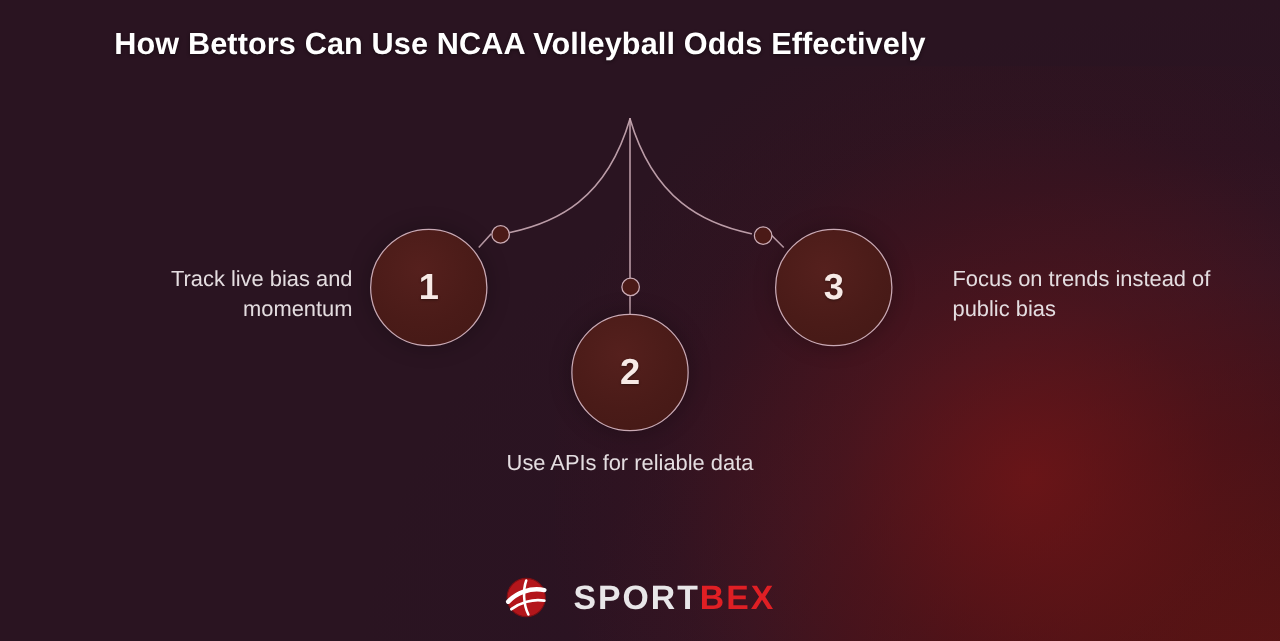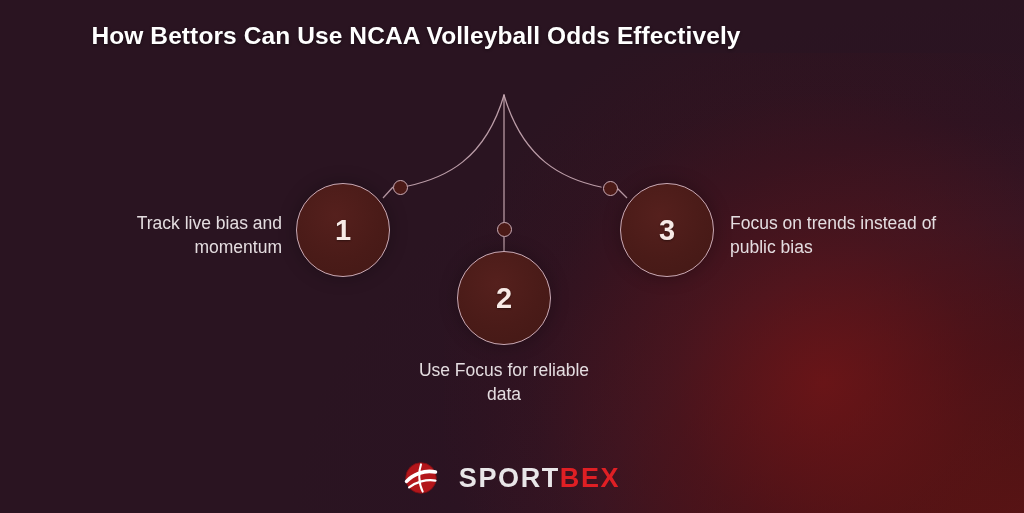--- a/index.html
+++ b/index.html
@@ -106,21 +106,21 @@
     font-size:17.5px;
     line-height:1.38;
     color:#e4dde0;
     font-weight:400;
   }
   #caption-1 {
     left:60px; top:211px; width:222px;
     text-align:right;
   }
   #caption-3 {
-    left:730px; top:211px; width:230px;
+    left:762px; top:211px; width:230px;
     text-align:left;
   }
   #caption-2 {
     left:404px; top:358px; width:200px;
     text-align:center;
   }
 
   
   #logo {
     position:absolute;
@@ -174,21 +174,21 @@
     <span class="node-num">1</span>
   </div>
   <div class="node" id="node-2">
     <span class="node-num">2</span>
   </div>
   <div class="node" id="node-3">
     <span class="node-num">3</span>
   </div>
 
   <div class="caption" id="caption-1">Track live bias and momentum</div>
-  <div class="caption" id="caption-2">Use Focus for reliable data</div>
+  <div class="caption" id="caption-2">Use APIs for reliable data</div>
   <div class="caption" id="caption-3">Focus on trends instead of public bias</div>
 
   <div id="logo">
     <svg id="logo-mark" viewBox="0 0 40 40">
       <circle cx="20" cy="20" r="18" fill="#b3161b"></circle>
       <circle cx="20" cy="20" r="18" fill="none" stroke="#7d0f14" stroke-width="1"></circle>
       <path d="M 3 24 C 10 16, 24 10, 37 13" fill="none" stroke="#ffffff" stroke-width="4.2" stroke-linecap="round"></path>
       <path d="M 6 31 C 14 25, 26 21, 37 23" fill="none" stroke="#ffffff" stroke-width="2.6" stroke-linecap="round"></path>
       <path d="M 20 4 C 17 12, 17 26, 22 36" fill="none" stroke="#ffffff" stroke-width="2.4" stroke-linecap="round"></path>
     </svg>

